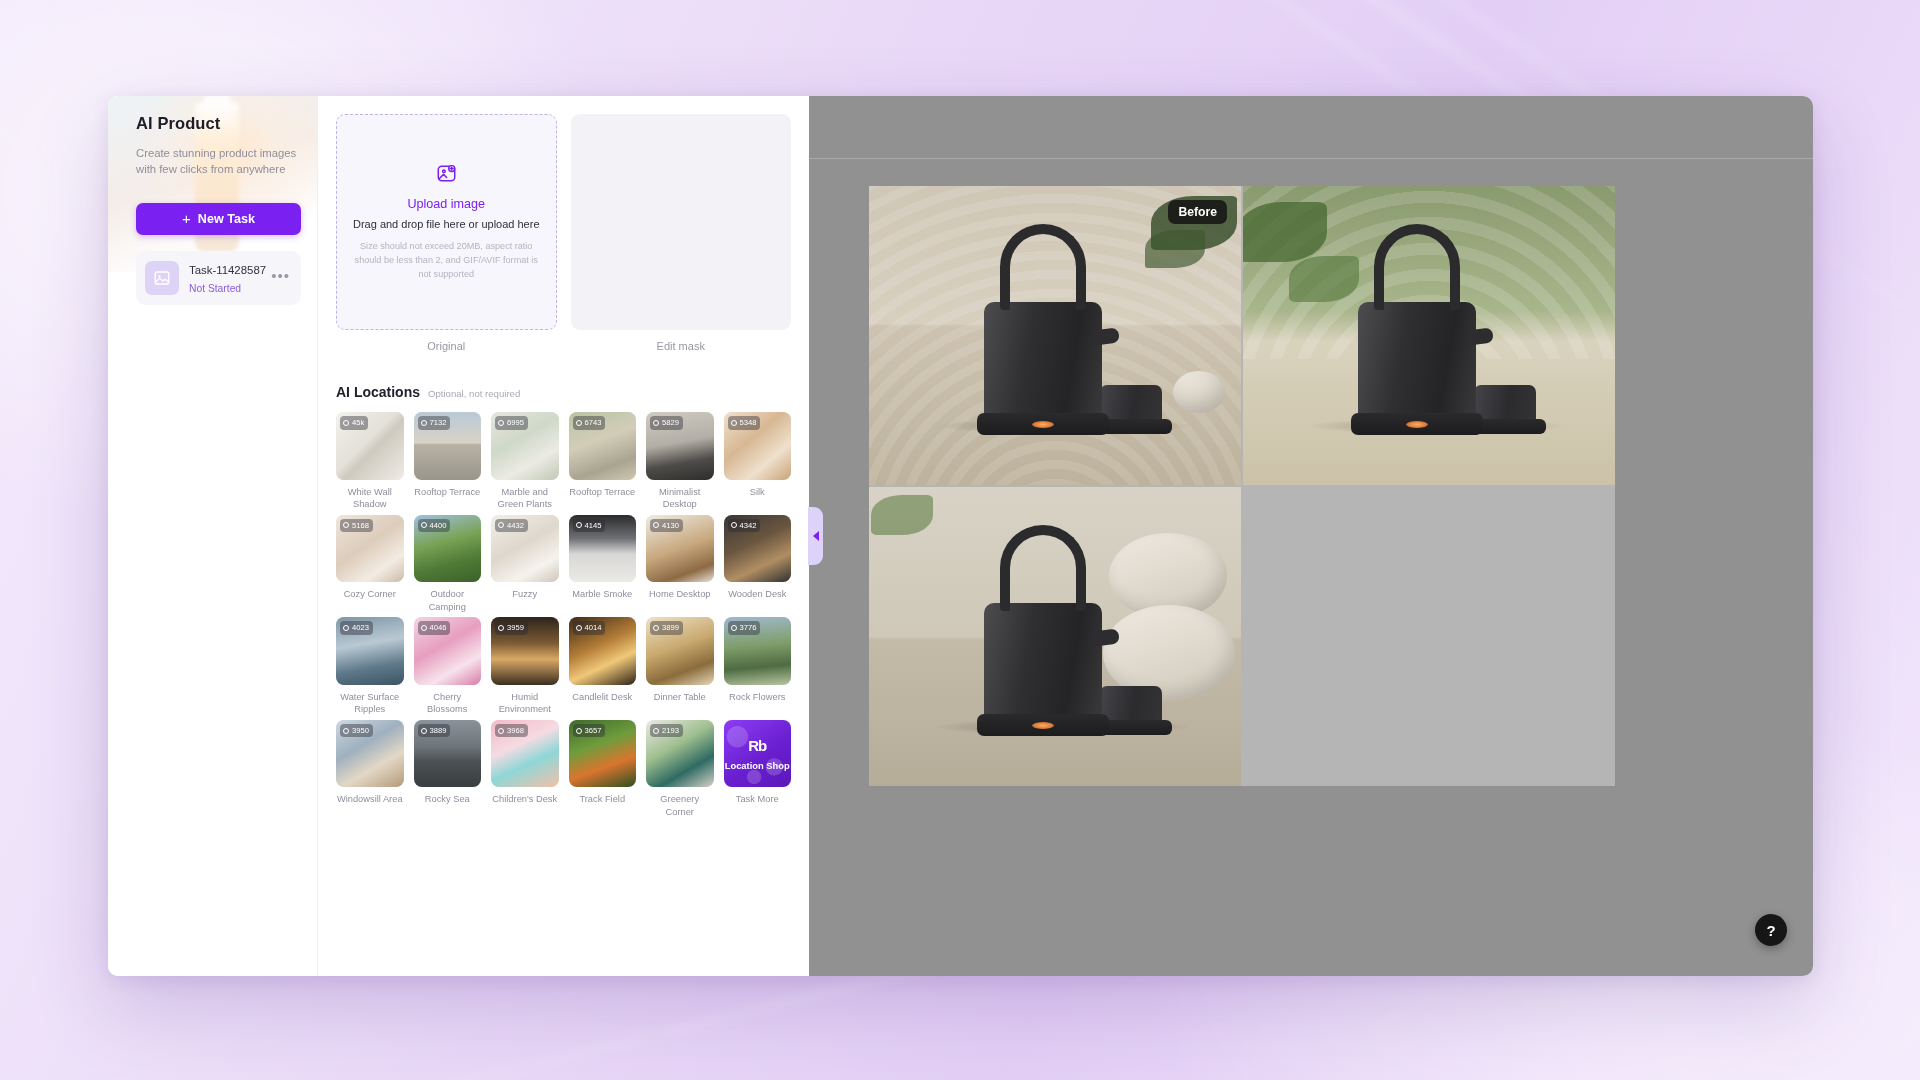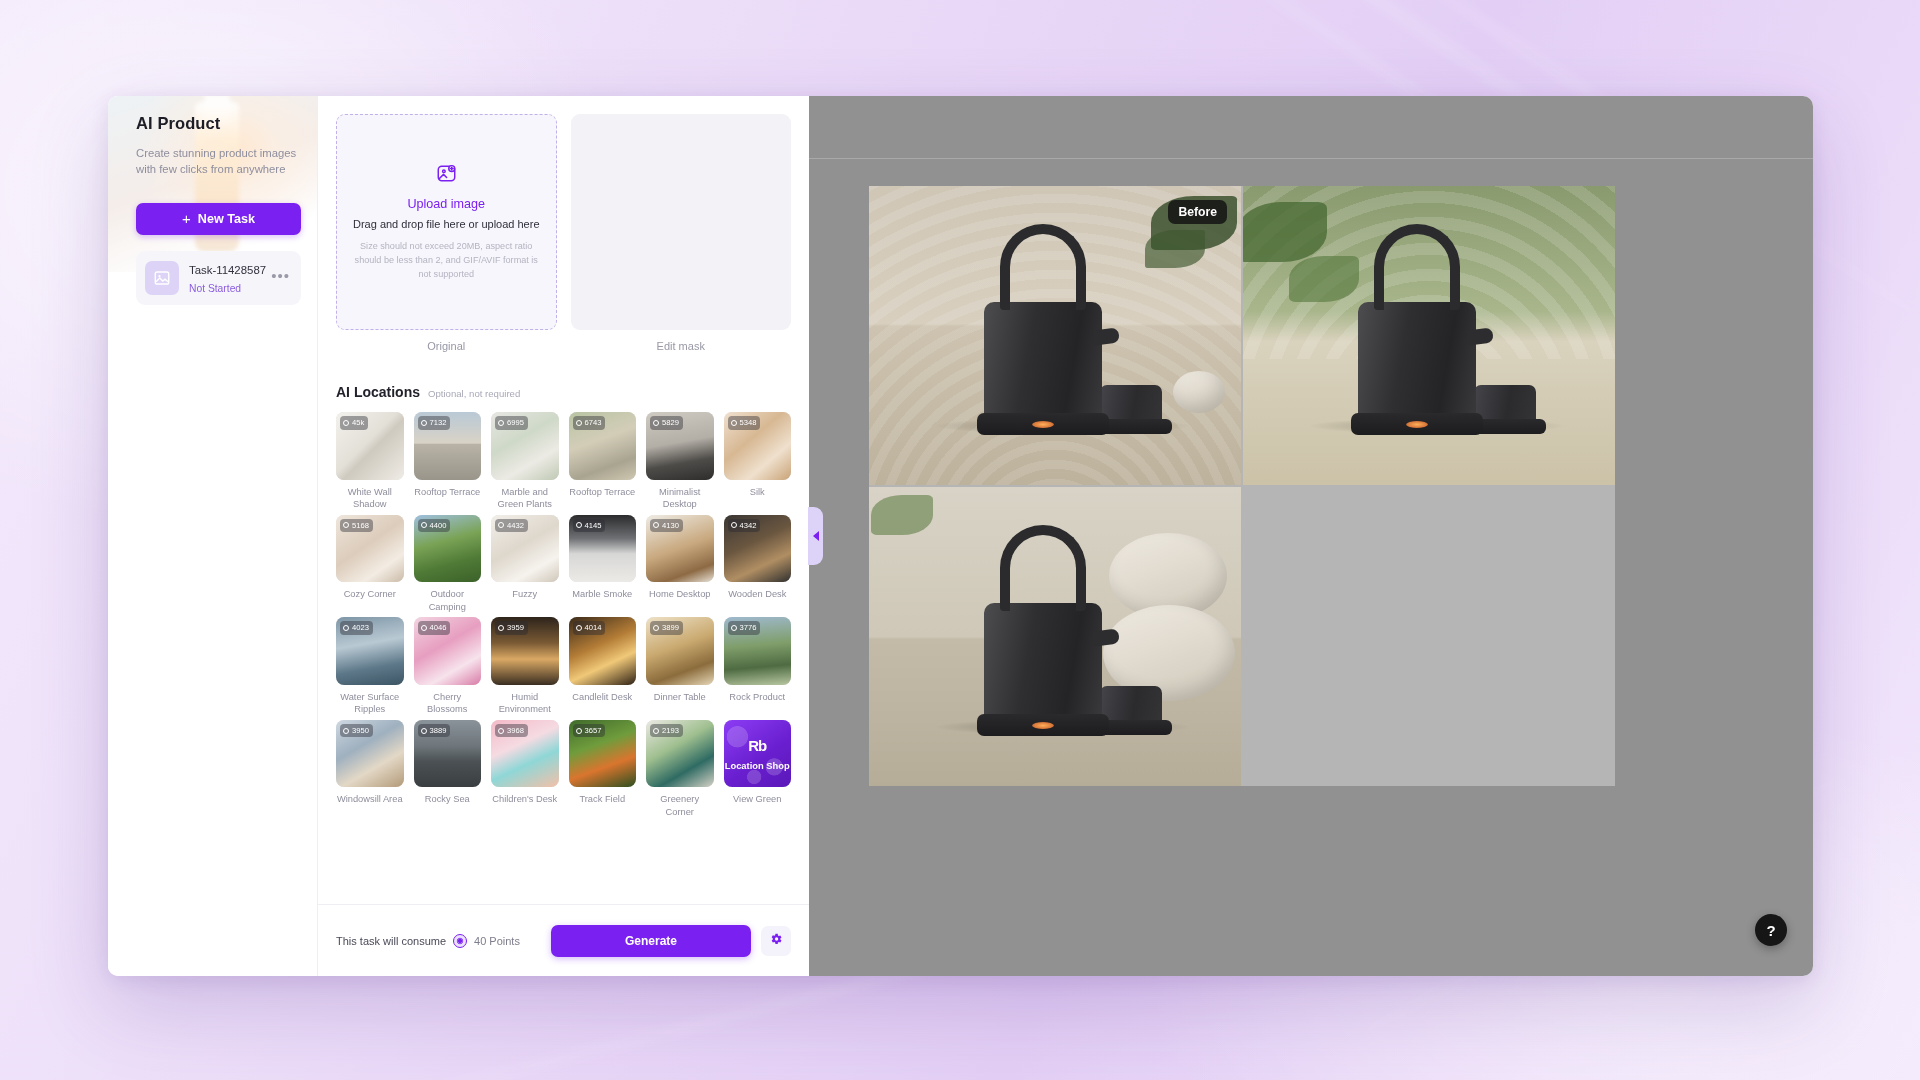--- a/index.html
+++ b/index.html
@@ -599,21 +599,21 @@
             <div class="loc-label">Dinner Table</div>
           </div>
           <div class="loc-cell">
             <div class="loc-thumb">
               <div class="art" style="background: linear-gradient(175deg, rgb(159, 185, 207) 0%, rgb(127, 158, 106) 42%, rgb(78, 107, 66) 72%, rgb(183, 198, 160) 100%);"></div>
               <div class="loc-count">
                 <span class="eye"></span>
                 <span>3776</span>
               </div>
             </div>
-            <div class="loc-label">Rock Product</div>
+            <div class="loc-label">Rock Flowers</div>
           </div>
           <div class="loc-cell">
             <div class="loc-thumb">
               <div class="art" style="background: linear-gradient(150deg, rgb(207, 217, 226) 0%, rgb(159, 176, 191) 38%, rgb(227, 216, 198) 66%, rgb(179, 154, 120) 100%);"></div>
               <div class="loc-count">
                 <span class="eye"></span>
                 <span>3950</span>
               </div>
             </div>
             <div class="loc-label">Windowsill Area</div>
@@ -659,42 +659,25 @@
             <div class="loc-label">Greenery Corner</div>
           </div>
           <div class="loc-cell">
             <div class="loc-thumb">
               <div class="shop-card">
                 <div class="ghost"></div>
                 <div class="glyph">Rb</div>
                 <div class="txt">Location Shop</div>
               </div>
             </div>
-            <div class="loc-label">View Green</div>
+            <div class="loc-label">Task More</div>
           </div>
         </div>
     </div>
 
-    <div id="center-footer">
-      <span id="consume-text">
-        <span>This task will consume</span>
-        <span id="points-icon">◉</span>
-        <span id="points-value">40 Points</span>
-      </span>
-      <span id="footer-spacer"></span>
-      <button id="generate-btn">Generate</button>
-      <button id="settings-btn">
-        <span>
-          <svg width="14" height="14" viewBox="0 0 24 24" fill="#7a20f0">
-            <path d="M19.4 13a7.6 7.6 0 000-2l2-1.6-2-3.4-2.4 1a7.7 7.7 0 00-1.7-1L15 3h-4l-.3 2.6a7.7 7.7 0 00-1.7 1l-2.4-1-2 3.4L6.6 11a7.6 7.6 0 000 2l-2 1.6 2 3.4 2.4-1c.5.4 1.1.8 1.7 1l.3 2.6h4l.3-2.6c.6-.2 1.2-.6 1.7-1l2.4 1 2-3.4-2-1.6z"></path>
-            <circle cx="13" cy="12" r="2.9" fill="#ffffff"></circle>
-          </svg>
-        </span>
-      </button>
-    </div>
   </section>
 
   <section id="preview">
     <div id="collapse-handle">
       <span class="tri"></span>
     </div>
     <div id="preview-top-divider"></div>
 
     <div id="compare">
 

